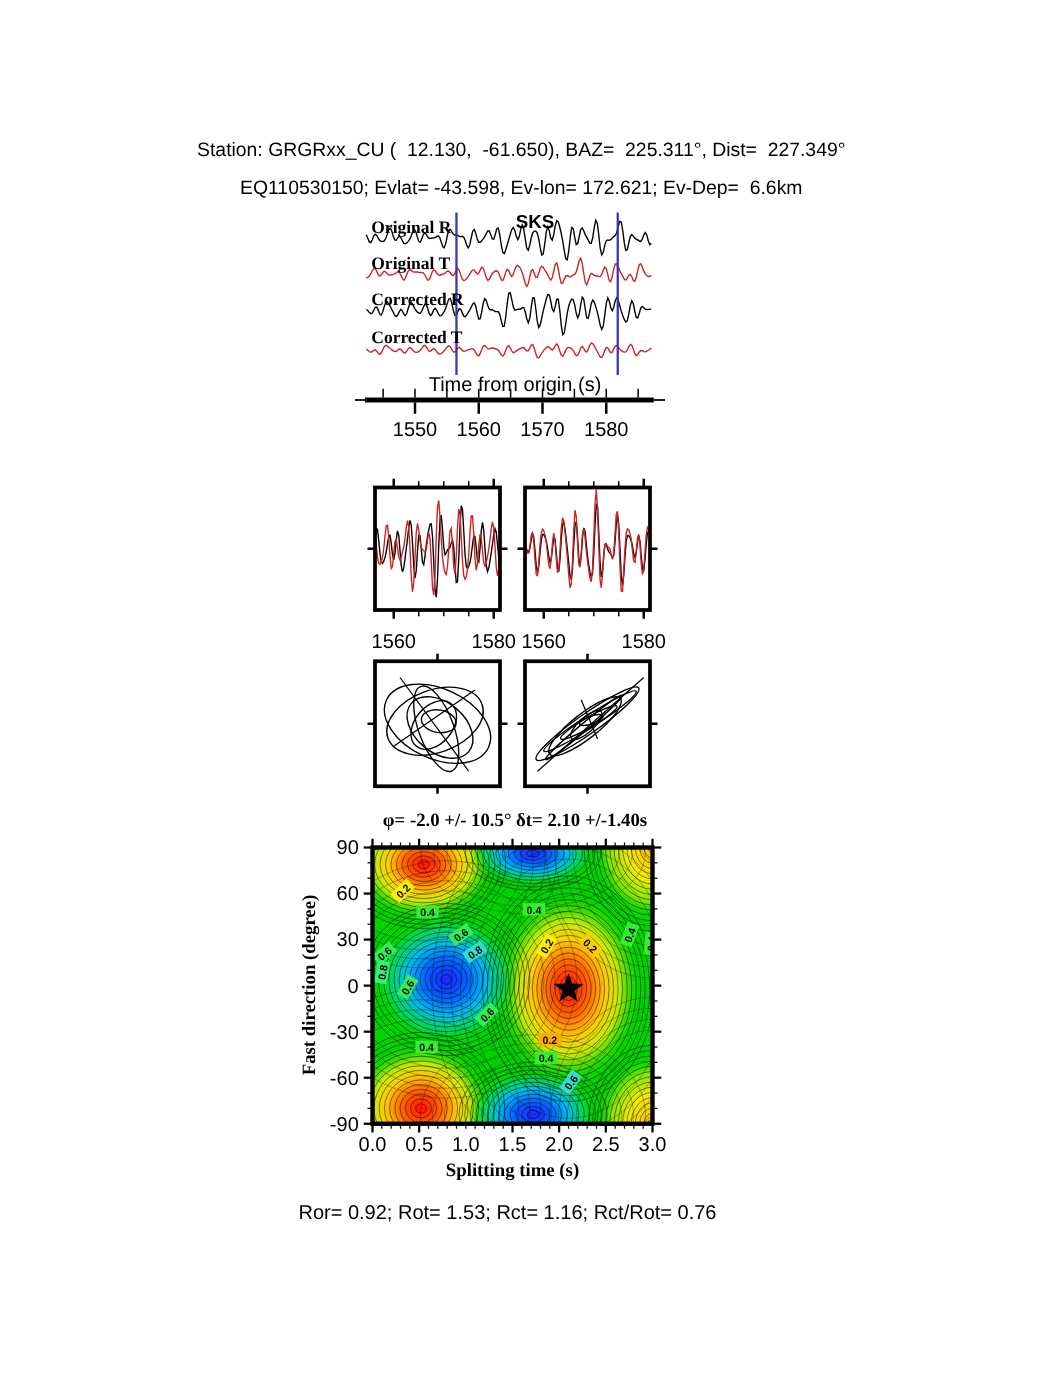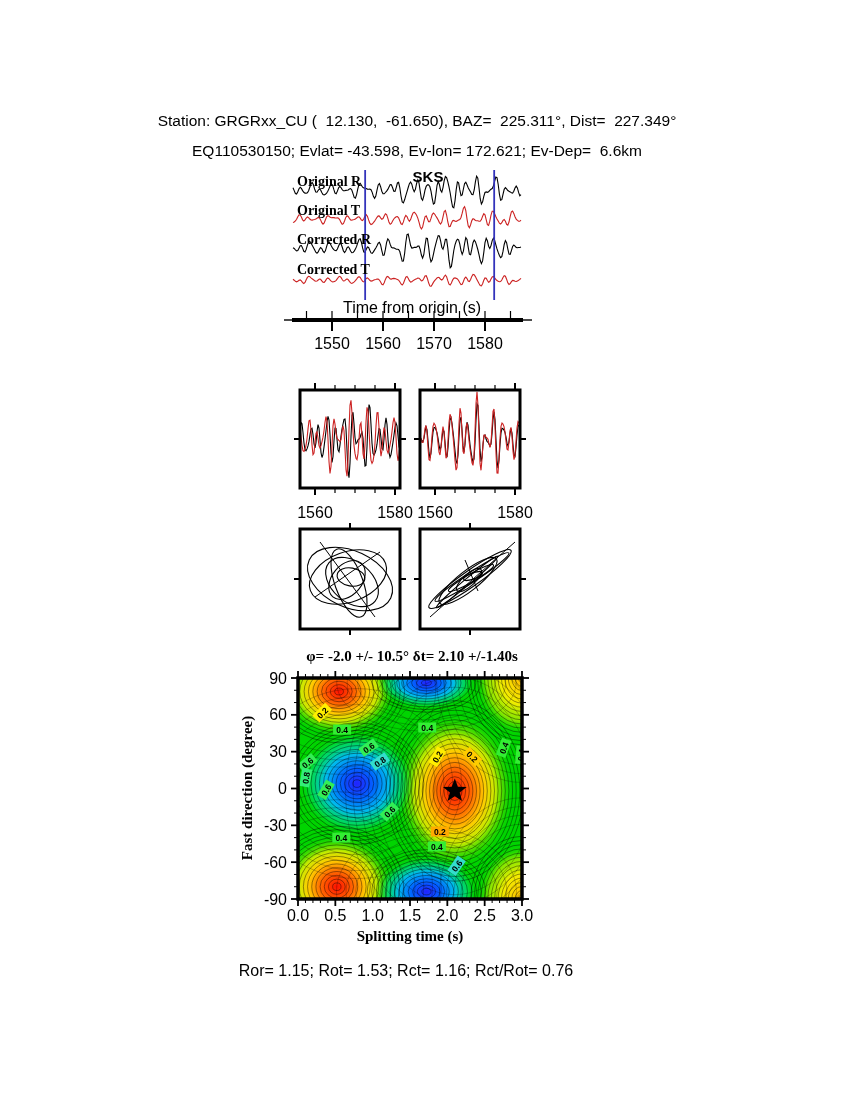--- a/index.html
+++ b/index.html
@@ -526,14 +526,14 @@
         </radialGradient>
         <radialGradient id="grad-warm">
           <stop offset="0" stop-color="#ffbb00" stop-opacity="1"></stop>
           <stop offset="0.45" stop-color="#ffee00" stop-opacity="0.95"></stop>
           <stop offset="0.75" stop-color="#bbee00" stop-opacity="0.7"></stop>
           <stop offset="1" stop-color="#00d400" stop-opacity="0"></stop>
         </radialGradient>
       </defs>
     </svg>
 
-  <div class="ftr" style="top:962px;">Ror= 1.15; Rot= 1.53; Rct= 1.16; Rct/Rot= 0.76</div>
+  <div class="ftr" style="top:962px;">Ror= 0.92; Rot= 1.53; Rct= 1.16; Rct/Rot= 0.76</div>
 </div>
 
 </body></html>

